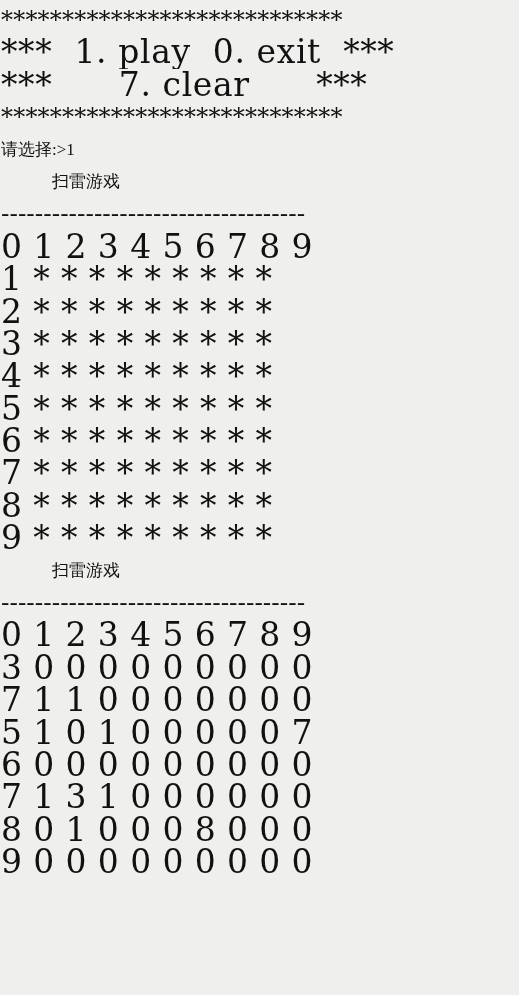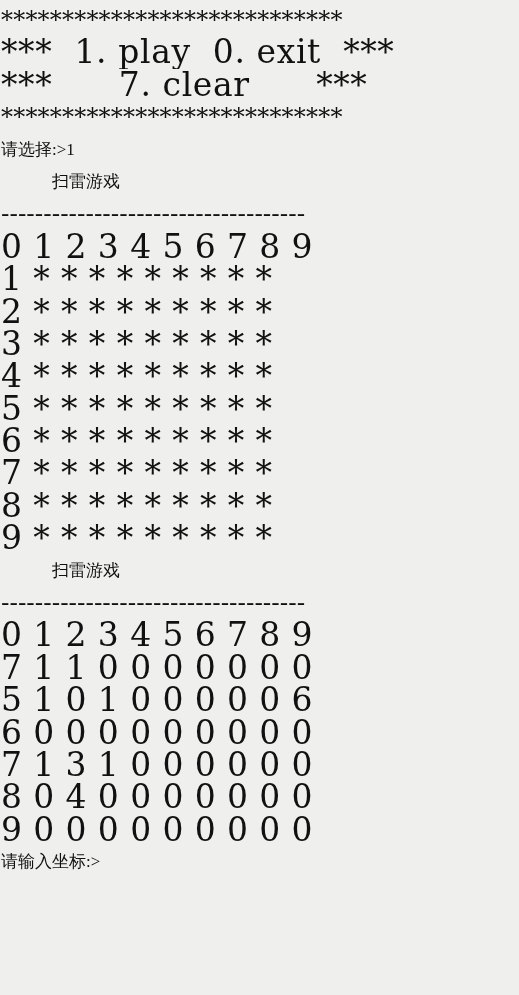--- a/index.html
+++ b/index.html
@@ -75,22 +75,22 @@
   <div class="line board">5 * * * * * * * * *</div>
   <div class="line board">6 * * * * * * * * *</div>
   <div class="line board">7 * * * * * * * * *</div>
   <div class="line board">8 * * * * * * * * *</div>
   <div class="line board">9 * * * * * * * * *</div>
 
   <div class="line cjk">            扫雷游戏</div>
   <div class="line rule">------------------------------------</div>
 
   <div class="line board">0 1 2 3 4 5 6 7 8 9</div>
+  <div class="line board">3 0 0 0 0 0 0 0 0 0</div>
   <div class="line board">7 1 1 0 0 0 0 0 0 0</div>
-  <div class="line board">5 1 0 1 0 0 0 0 0 6</div>
+  <div class="line board">5 1 0 1 0 0 0 0 0 7</div>
   <div class="line board">6 0 0 0 0 0 0 0 0 0</div>
   <div class="line board">7 1 3 1 0 0 0 0 0 0</div>
-  <div class="line board">8 0 4 0 0 0 0 0 0 0</div>
+  <div class="line board">8 0 1 0 0 0 8 0 0 0</div>
   <div class="line board">9 0 0 0 0 0 0 0 0 0</div>
 
-  <div class="line cjk">请输入坐标:&gt;</div>
 
 </div>
 
 </body></html>

